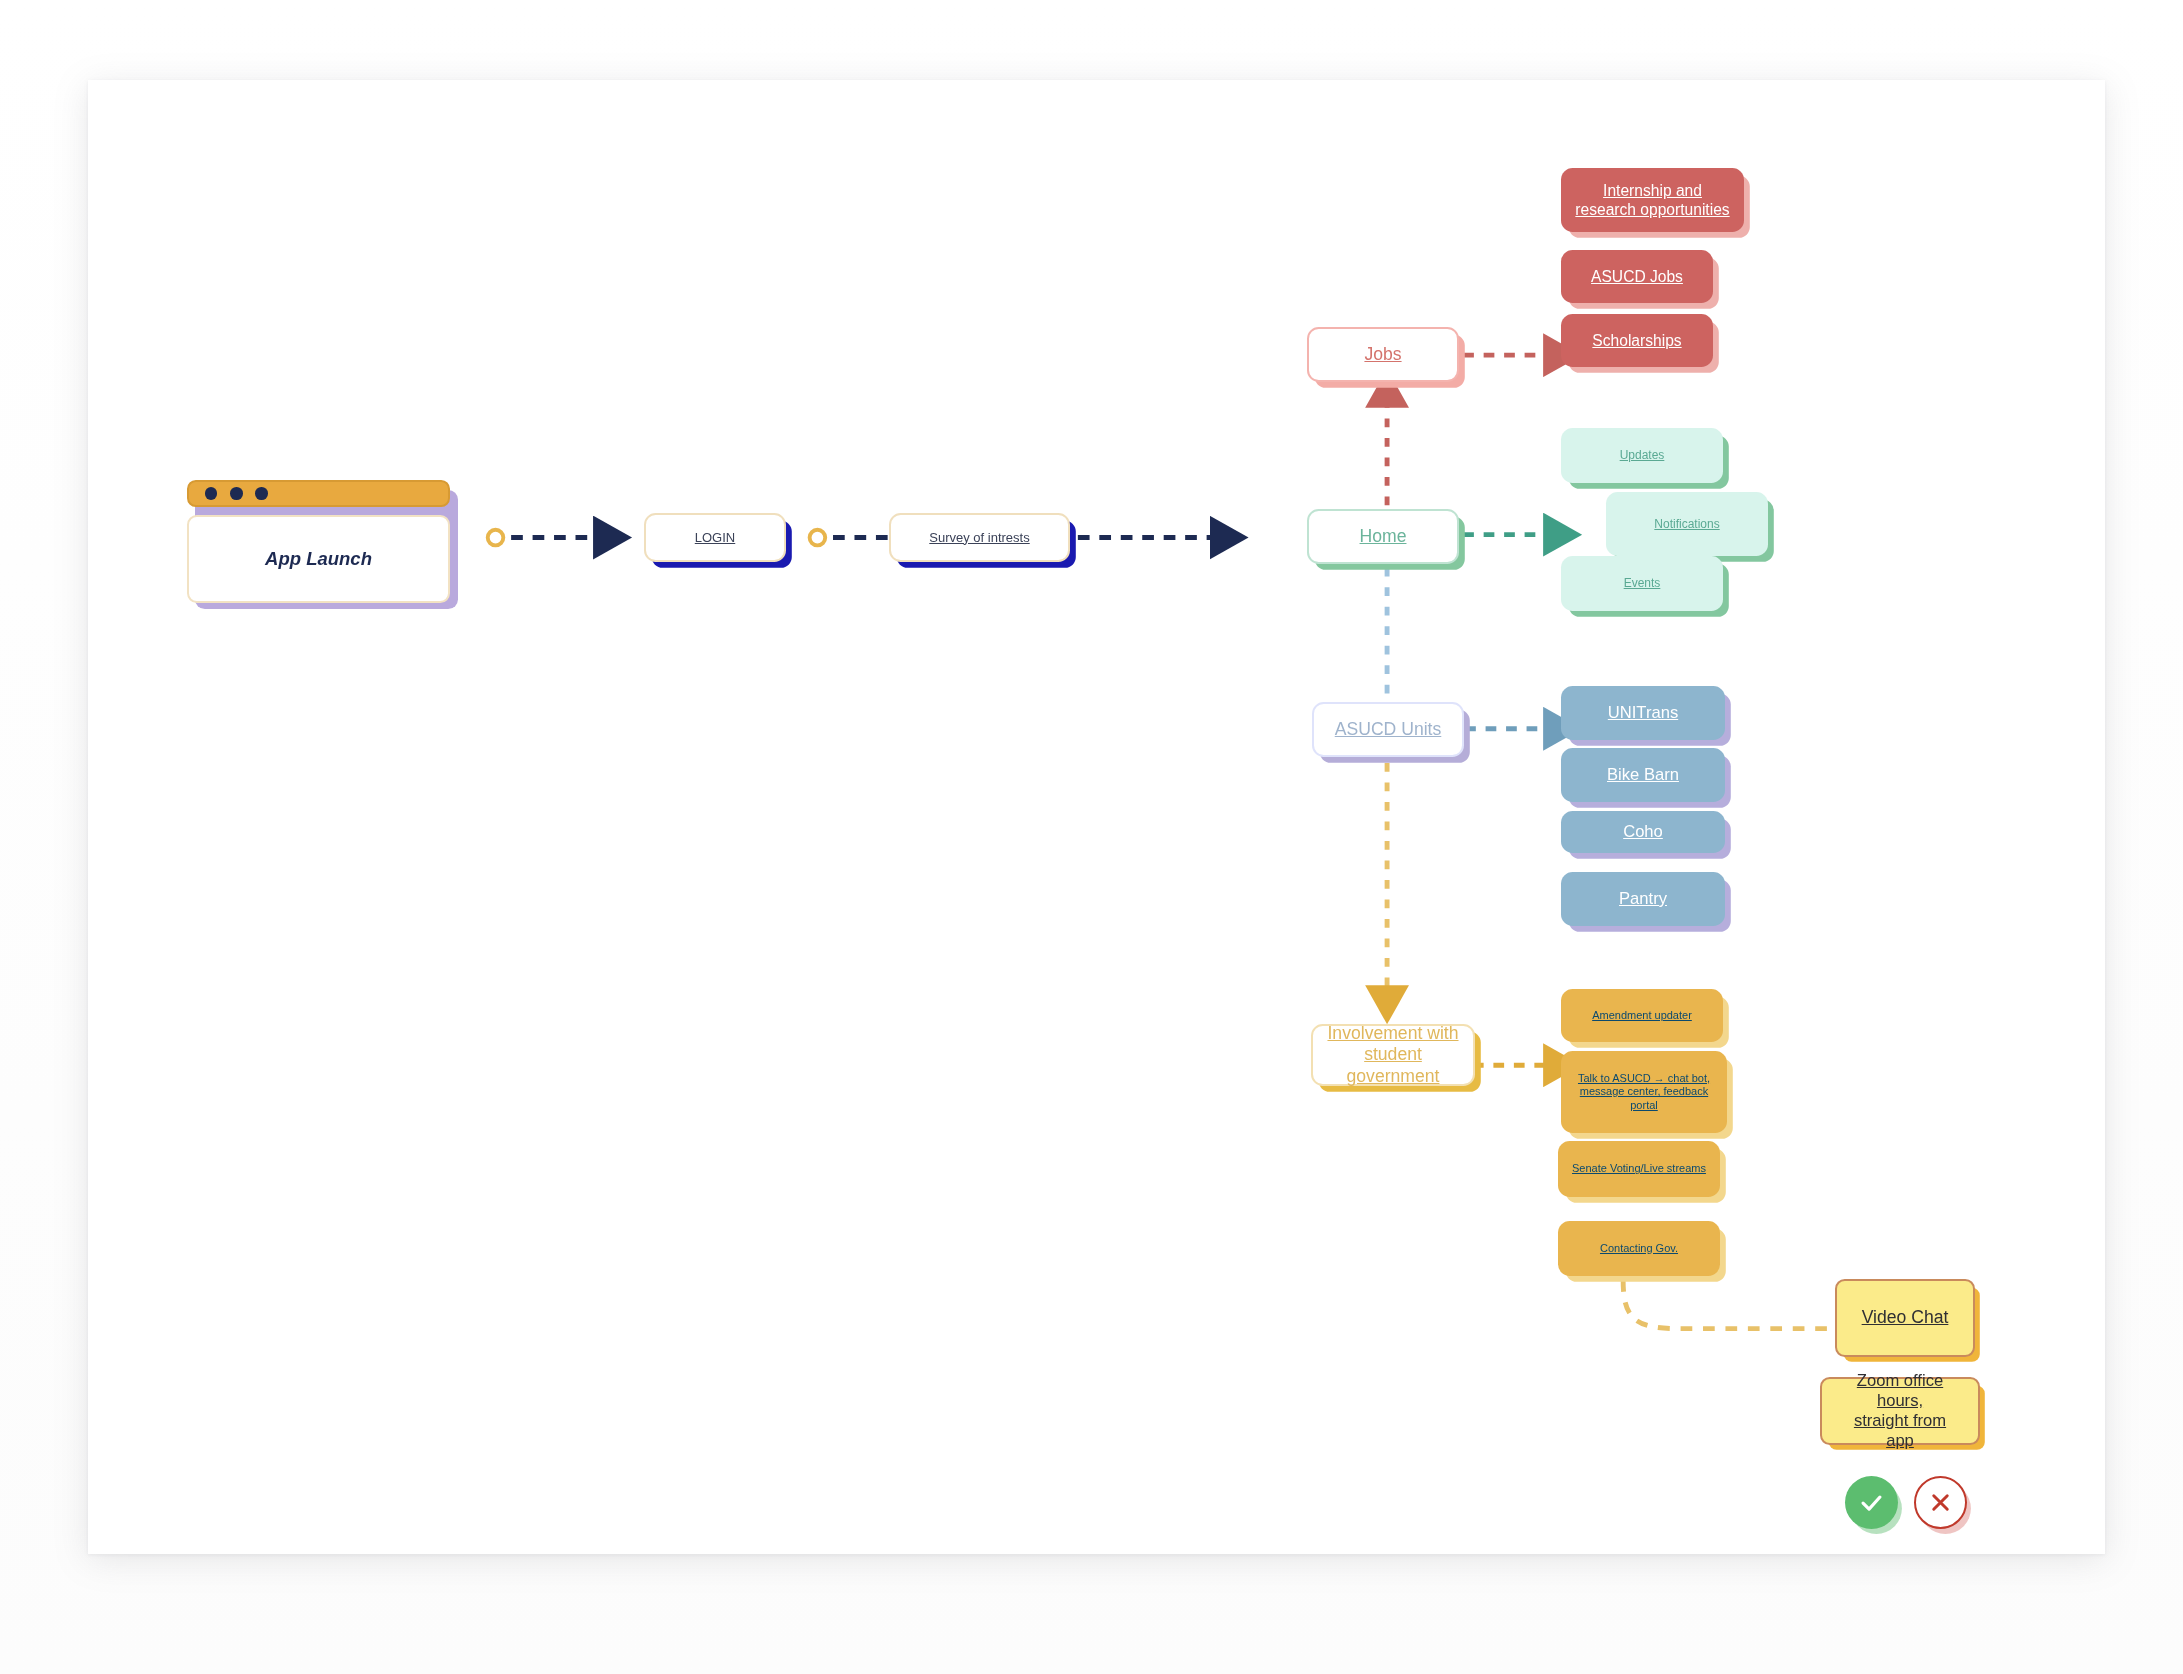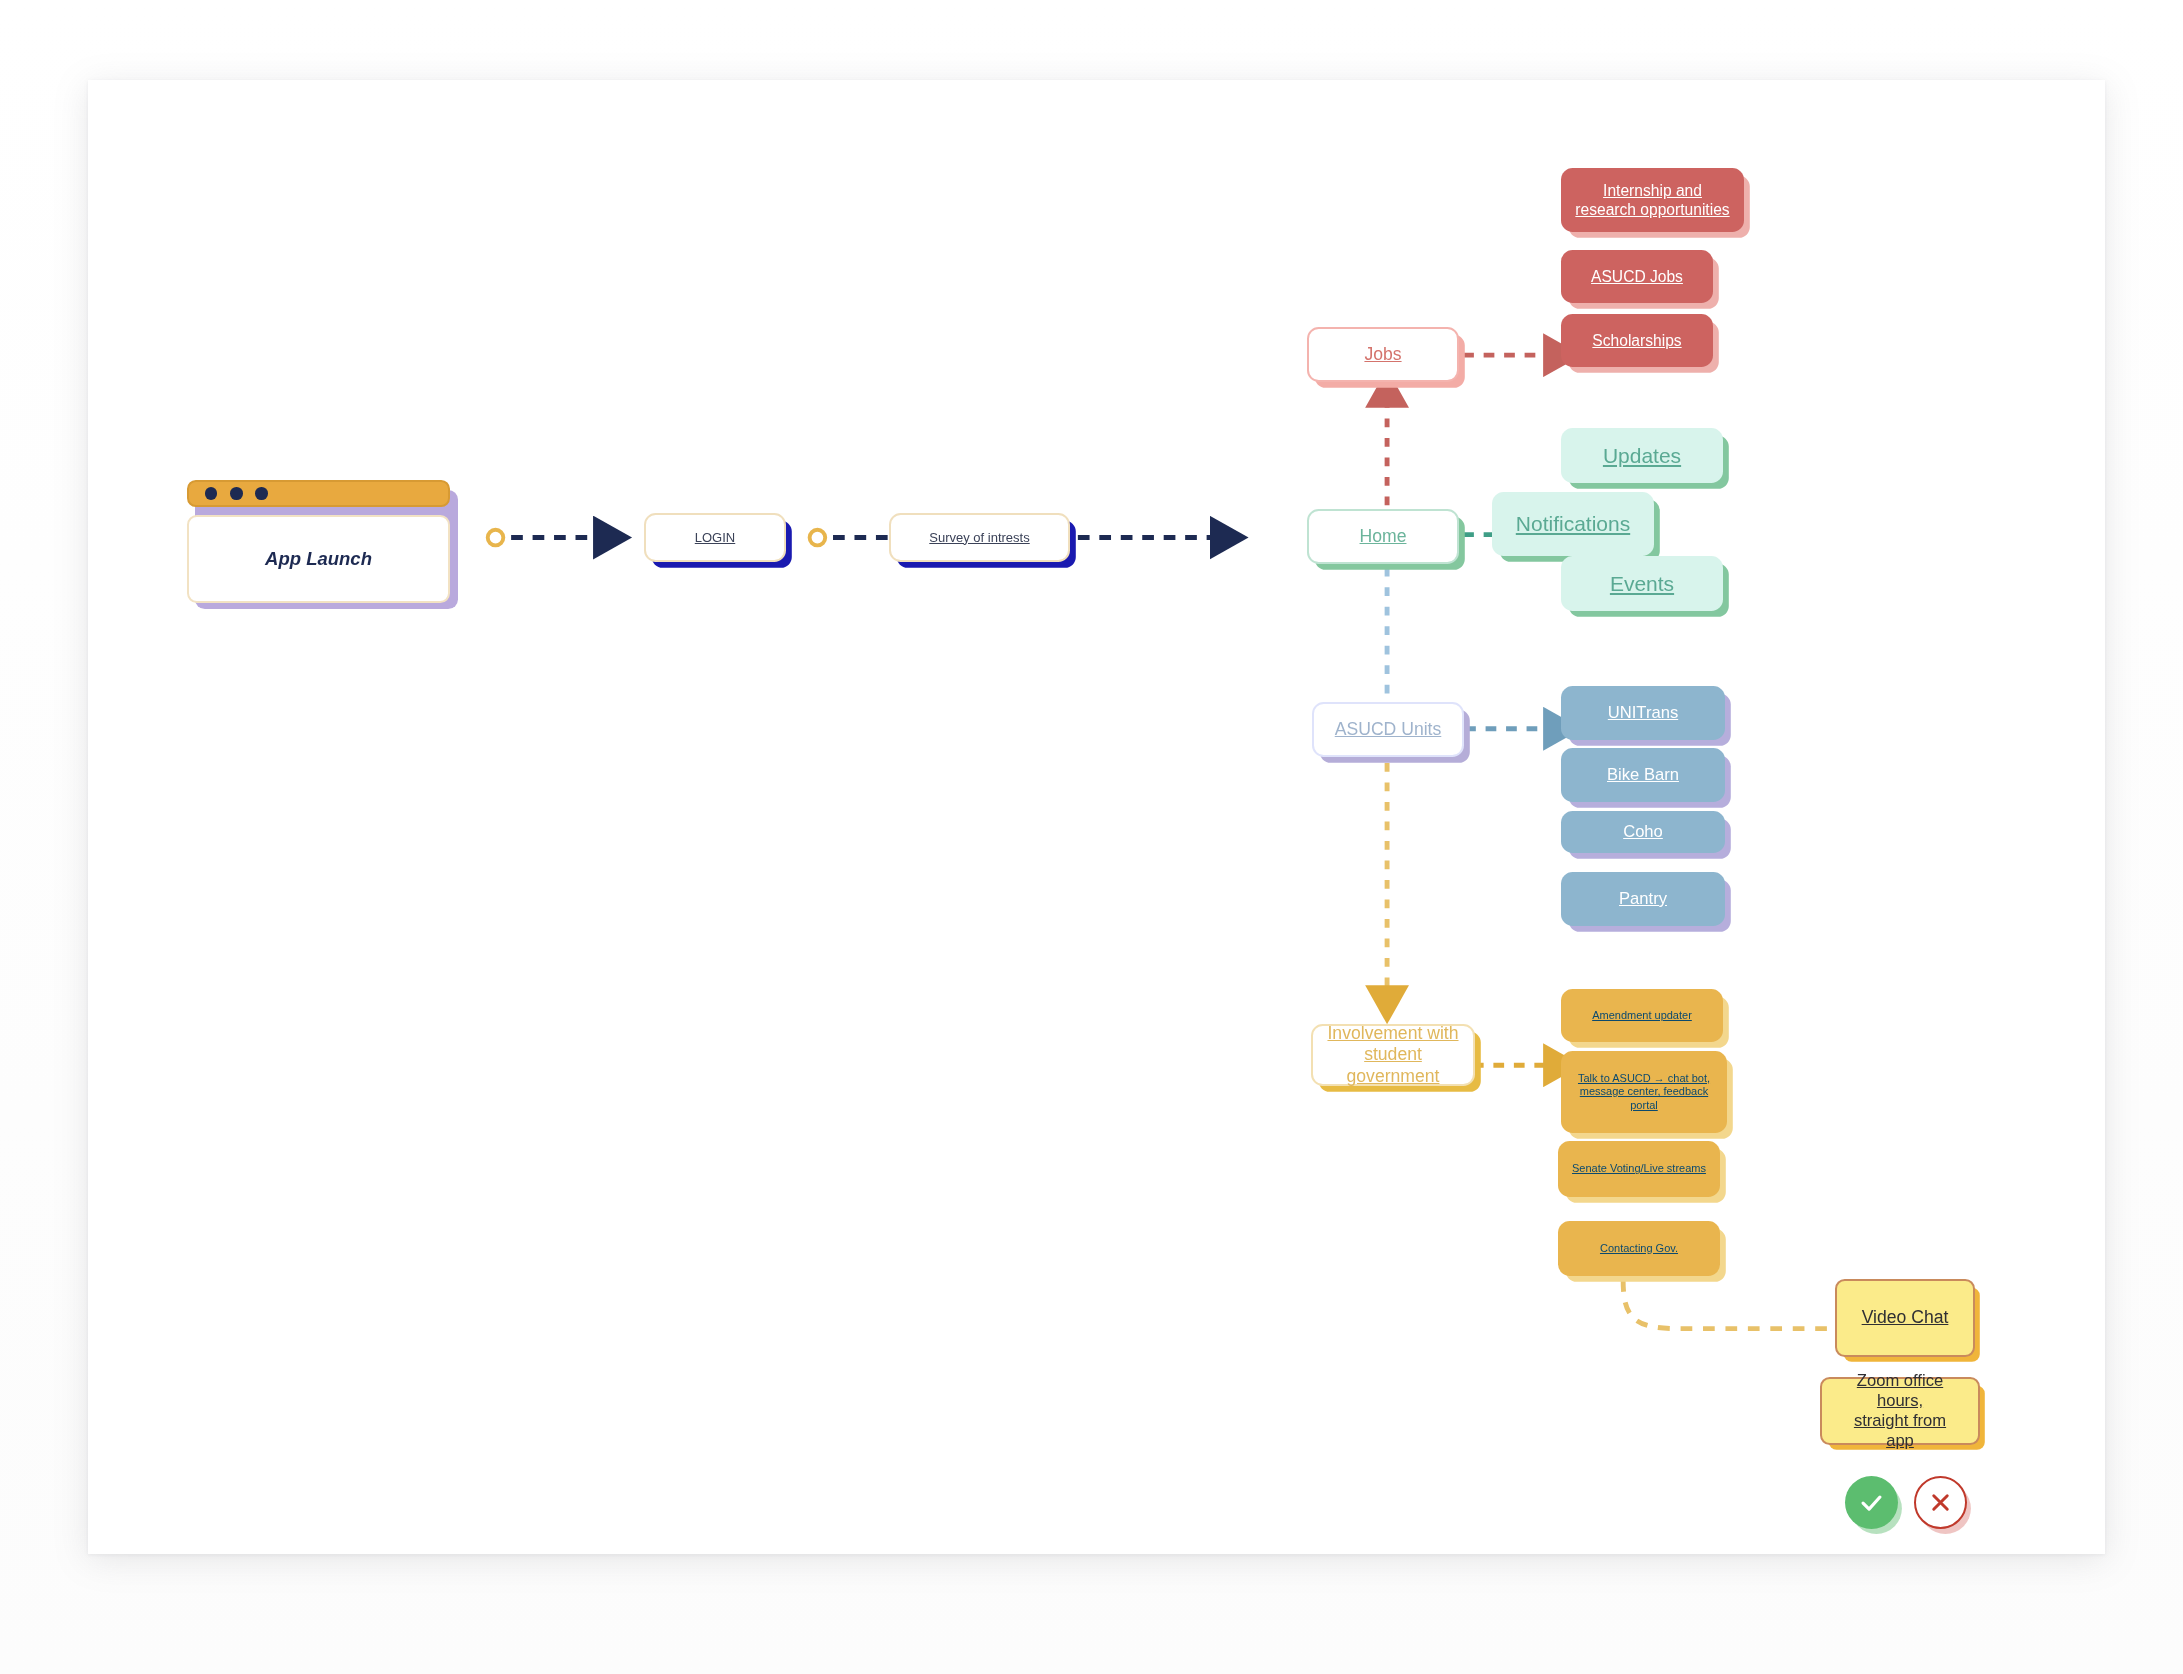--- a/index.html
+++ b/index.html
@@ -93,21 +93,21 @@
 
   
   .parent-box { background:#ffffff; font-size: 17.6px; }
   .parent-jobs  { border: 2px solid #f4b3ae; color:#d4736c; box-shadow: 6.8px 6.8px 0 -1px #f3aca6; }
   .parent-home  { border: 2px solid #bfe3d2; color:#6bb49b; box-shadow: 6.8px 6.8px 0 -1px #84c79e; }
   .parent-units { border: 2px solid #dfe3fb; color:#9fb3cc; box-shadow: 6.8px 6.8px 0 -1px #b5add8; }
   .parent-gov   { border: 2px solid #f3e0b2; color:#e0b75c; box-shadow: 6.8px 6.8px 0 -1px #e7bb43; }
 
   
   .child-red   { background:#cd6360; color:#ffffff; font-size:15.6px; box-shadow: 6.8px 6.8px 0 -1px #eeb0ac; }
-  .child-green { background:#d8f4ec; color:#5aa993; font-size:21px; box-shadow: 6.8px 6.8px 0 -1px #83c79f; }
+  .child-green { background:#d8f4ec; color:#5aa993; font-size:12px; box-shadow: 6.8px 6.8px 0 -1px #83c79f; }
   .child-blue  { background:#8db5ce; color:#ffffff; font-size:16.6px; box-shadow: 6.8px 6.8px 0 -1px #b6aedc; }
   .child-amber { background:#e9b54e; color:#0c4a6e; font-size:11px; box-shadow: 6.8px 6.8px 0 -1px #f3d78d; }
 
   
   .sticky {
     background:#fbeb8a;
     border:2px solid #c98a5c;
     color:#2f2f33;
     font-size:17.6px;
     border-radius:9.8px;
@@ -189,21 +189,21 @@
 
   <div class="node step-box" style="left:889px; top:513px; width:181px; height:49px;">Survey of intrests</div>
 
   <div class="node parent-box parent-jobs" style="left:1307px; top:327px; width:152px; height:55px;">Jobs</div>
   <div class="node child-red" style="left:1561px; top:168px; width:183px; height:64px; padding:0 9.8px;">Internship and research opportunities</div>
   <div class="node child-red" style="left:1561px; top:250px; width:152px; height:53px;">ASUCD Jobs</div>
   <div class="node child-red" style="left:1561px; top:314px; width:152px; height:53px;">Scholarships</div>
 
   <div class="node parent-box parent-home" style="left:1307px; top:509px; width:152px; height:55px;">Home</div>
   <div class="node child-green" style="left:1561px; top:428px; width:162px; height:55px;">Updates</div>
-  <div class="node child-green" style="left:1492px; top:492px; width:162px; height:64px;">Notifications</div>
+  <div class="node child-green" style="left:1606px; top:492px; width:162px; height:64px;">Notifications</div>
   <div class="node child-green" style="left:1561px; top:556px; width:162px; height:55px;">Events</div>
 
   <div class="node parent-box parent-units" style="left:1312px; top:702px; width:152px; height:55px;">ASUCD Units</div>
   <div class="node child-blue" style="left:1561px; top:686px; width:164px; height:54px;">UNITrans</div>
   <div class="node child-blue" style="left:1561px; top:748px; width:164px; height:54px;">Bike Barn</div>
   <div class="node child-blue" style="left:1561px; top:811px; width:164px; height:42px;">Coho</div>
   <div class="node child-blue" style="left:1561px; top:872px; width:164px; height:54px;">Pantry</div>
 
   <div class="node parent-box parent-gov" style="left:1311px; top:1024px; width:164px; height:62px; padding:0 7.8px;">Involvement with student government</div>
   <div class="node child-amber" style="left:1561px; top:989px; width:162px; height:53px;">Amendment updater</div>

